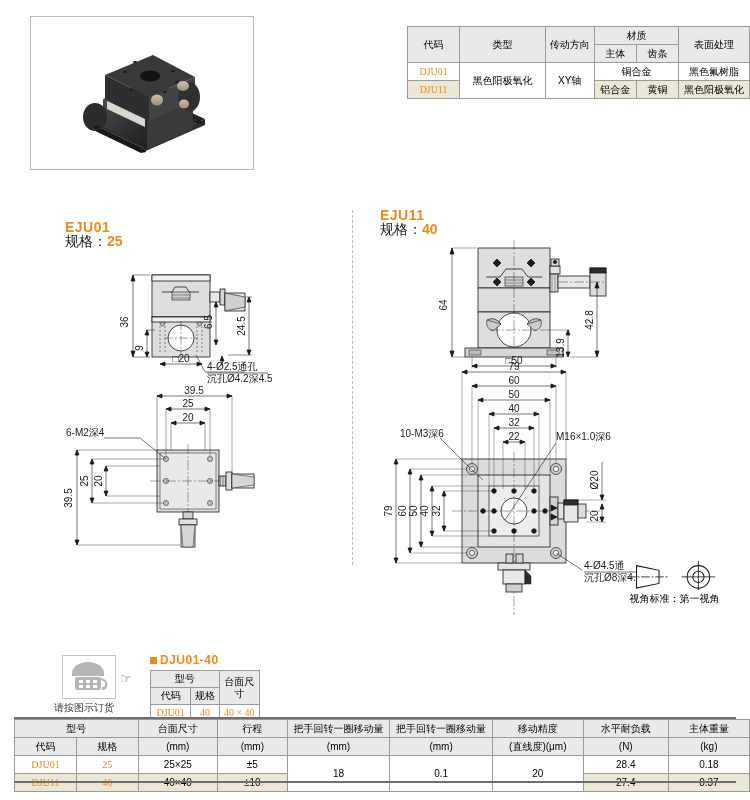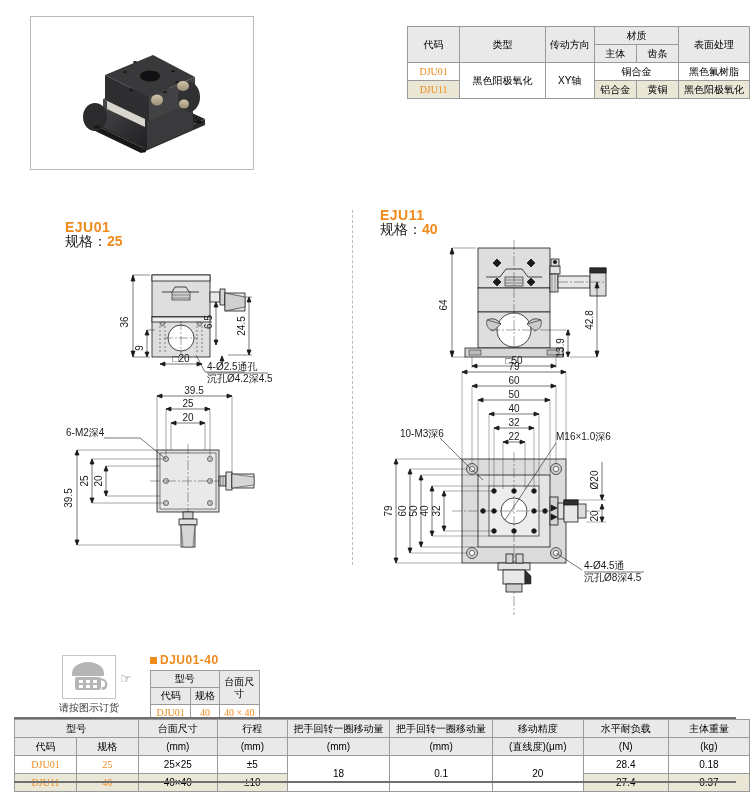--- a/index.html
+++ b/index.html
@@ -60,21 +60,21 @@
   #projection .glyphs{height:30px;position:relative;}
   #projection .lbl{margin-top:0px;font-size:10px;white-space:nowrap;}
 
   
   #order-block{position:absolute;left:10px;top:655px;width:250px;height:55px;}
   #phone-ico{
     position:absolute;left:52px;top:0px;width:52px;height:42px;
     border:1px solid #c4c4c4;background:#fff;
   }
   #order-note{
-    position:absolute;left:44px;top:46px;width:70px;text-align:center;
+    position:absolute;left:44px;top:46px;width:70px;text-align:left;
     font-size:10px;color:#333;white-space:nowrap;
   }
   #hand-ico{position:absolute;left:110px;top:16px;font-size:13px;color:#8a8a8a;}
   #order-title{
     position:absolute;left:140px;top:-2px;font-size:12px;font-weight:bold;
     color:#ef8a1b;letter-spacing:.5px;white-space:nowrap;
   }
   #order-title .sq{display:inline-block;width:7px;height:7px;background:#ef8a1b;margin-right:3px;}
   #order-table{position:absolute;left:140px;top:15px;}
   #order-table td{height:14px;}
@@ -543,20 +543,33 @@
 
       <line x1="556" y1="553" x2="582" y2="570" stroke="#1a1a1a" stroke-width="0.6"></line>
       <text x="584" y="569" fill="#1a1a1a" stroke="none">4-Ø4.5通</text>
       <line x1="584" y1="572" x2="644" y2="572" stroke="#1a1a1a" stroke-width="0.6"></line>
       <text x="584" y="581" fill="#1a1a1a" stroke="none">沉孔Ø8深4.5</text>
     </g>
 
     </g>
   </svg>
 
+  <div id="projection">
+    <svg class="glyphs" width="125" height="32" viewBox="0 0 125 32">
+      <g fill="none" stroke="#1a1a1a" stroke-width="1.1">
+        <polygon points="22,6 46,11 46,25 22,30" fill="#fff"></polygon>
+        <line x1="12" y1="18" x2="56" y2="18" stroke-dasharray="9,2,2,2" stroke-width="0.9"></line>
+        <circle cx="88" cy="18" r="12"></circle>
+        <circle cx="88" cy="18" r="6"></circle>
+        <line x1="70" y1="18" x2="106" y2="18" stroke-width="0.9"></line>
+        <line x1="88" y1="1" x2="88" y2="35" stroke-width="0.9"></line>
+      </g>
+    </svg>
+    <div class="lbl">视角标准：第一视角</div>
+  </div>
 
   <div id="order-block">
     <div id="phone-ico">
       <svg width="50" height="40" viewBox="0 0 50 40">
         <g fill="#b5b5b5">
           <path d="M25 6 C16 6 9 11 9 17 L9 20 L41 20 L41 17 C41 11 34 6 25 6 Z"></path>
           <rect x="12" y="21" width="26" height="13" rx="2"></rect>
           <path d="M38 22 q8 2 6 9 q-1 3 -5 3 l0 -3 q3 0 3 -2 q1 -4 -4 -5 z"></path>
         </g>
         <g fill="#ffffff">

